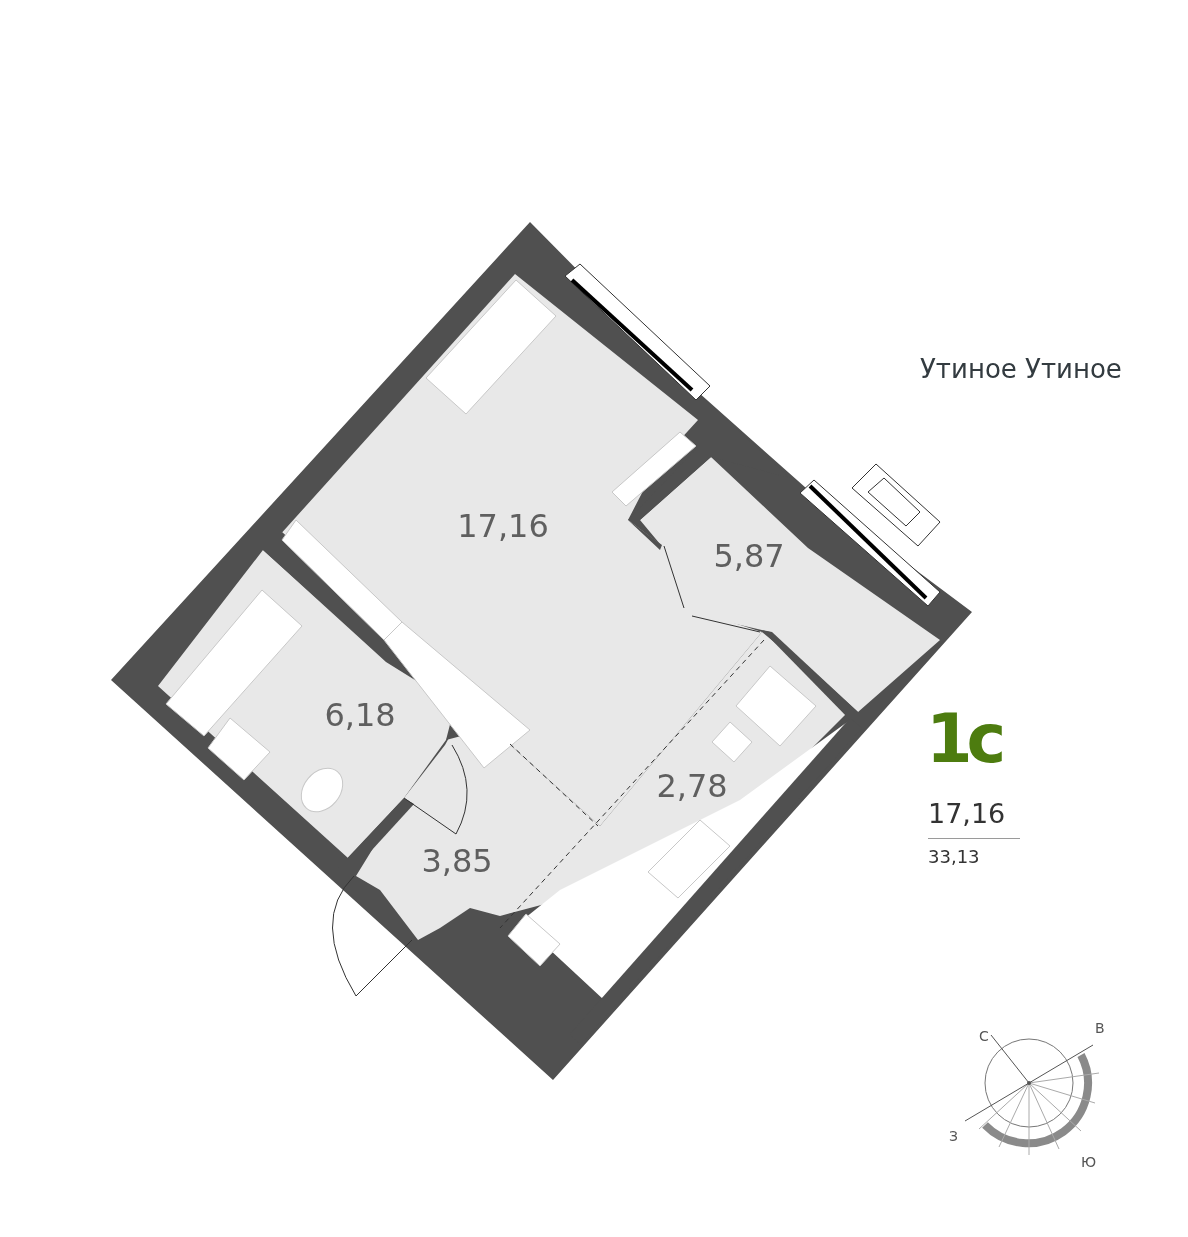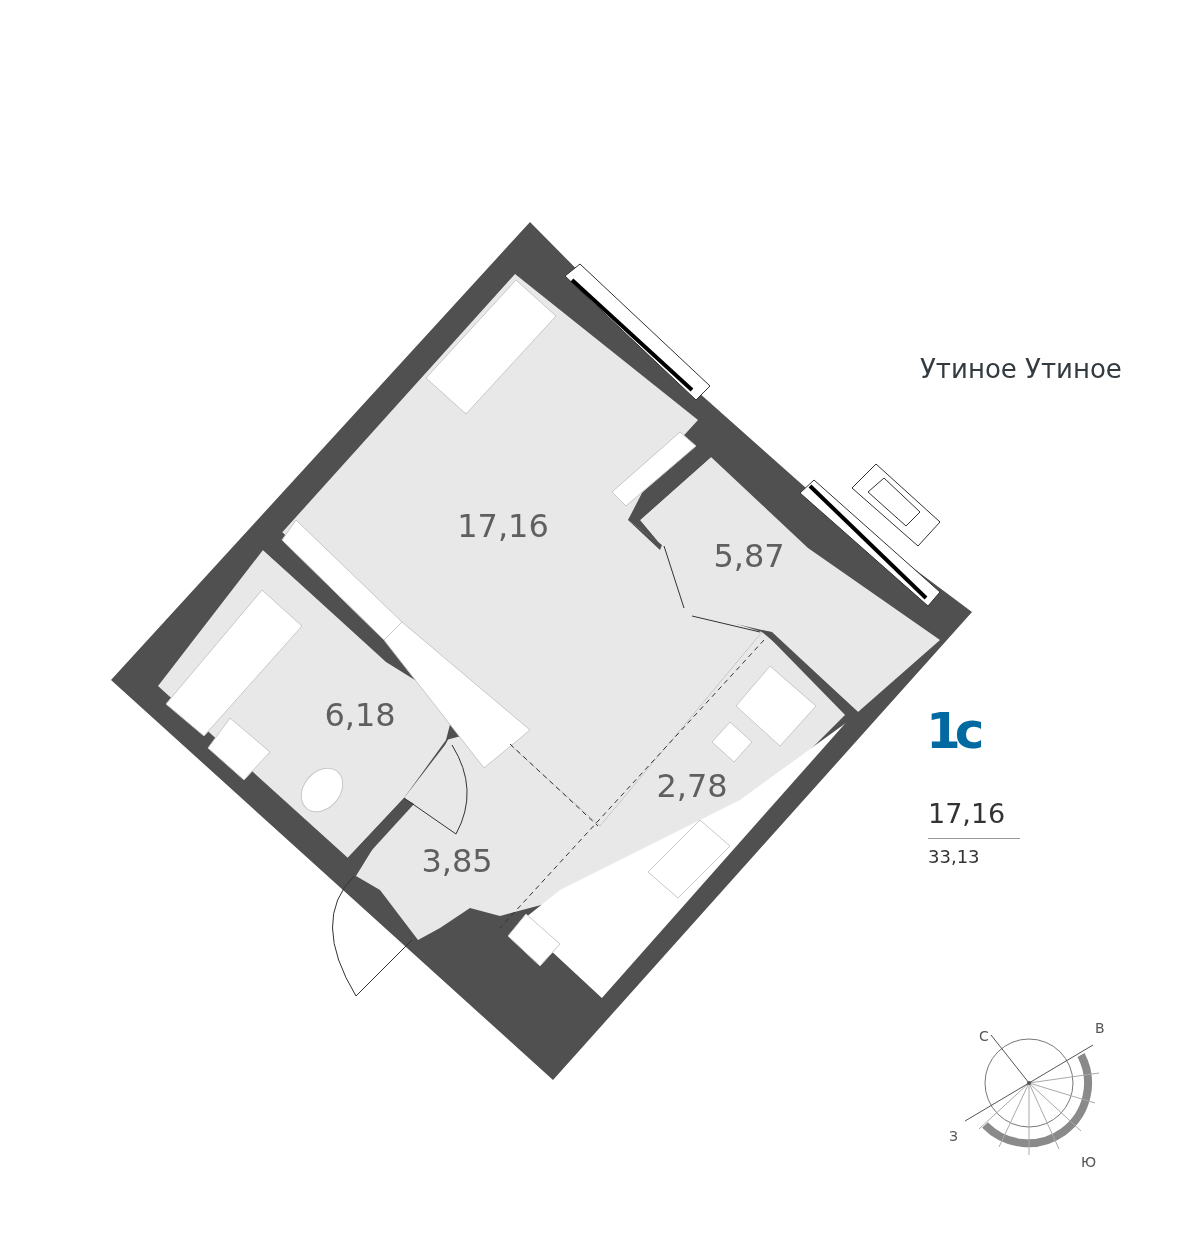--- a/index.html
+++ b/index.html
@@ -1,20 +1,20 @@
 <!DOCTYPE html>
 <html><head>
 <meta charset="utf-8">
 <style>
   html, body { margin: 0; padding: 0; background: #ffffff; }
   body { width: 1188px; height: 1237px; position: relative; overflow: hidden; font-family: "Liberation Sans", "DejaVu Sans", sans-serif; }
   #plan { position: absolute; left: 0; top: 0; width: 1188px; height: 1237px; }
   .room-label { position: absolute; font-family: "DejaVu Sans", "Liberation Sans", sans-serif; font-size: 32px; color: #5f5f5f; letter-spacing: 0px; white-space: nowrap; transform: translate(-50%, -50%); }
   .lake { position: absolute; left: 920px; top: 354px; font-family: "DejaVu Sans", "Liberation Sans", sans-serif; font-size: 26px; color: #333b40; white-space: nowrap; }
-  .type-label { position: absolute; left: 926px; top: 706px; font-family: "DejaVu Sans", sans-serif; font-weight: bold; font-size: 50px; color: #0369a1; line-height: 1; letter-spacing: -6px; }
+  .type-label { position: absolute; left: 926px; top: 706px; font-family: "DejaVu Sans", sans-serif; font-weight: bold; font-size: 67px; color: #4d7c0f; line-height: 1; letter-spacing: -6px; }
   .area-living { position: absolute; left: 928px; top: 798px; font-family: "DejaVu Sans", sans-serif; font-size: 27px; color: #333333; }
   .area-divider { position: absolute; left: 928px; top: 838px; width: 92px; height: 1px; background: #9a9a9a; }
   .area-total { position: absolute; left: 928px; top: 846px; font-family: "DejaVu Sans", sans-serif; font-size: 18px; color: #333333; }
   .compass-letter { font-family: "DejaVu Sans", sans-serif; font-size: 14px; fill: #555555; }
 </style>
 </head>
 <body>
 
 <svg id="plan" viewBox="0 0 1188 1237" xmlns="http://www.w3.org/2000/svg">
 

